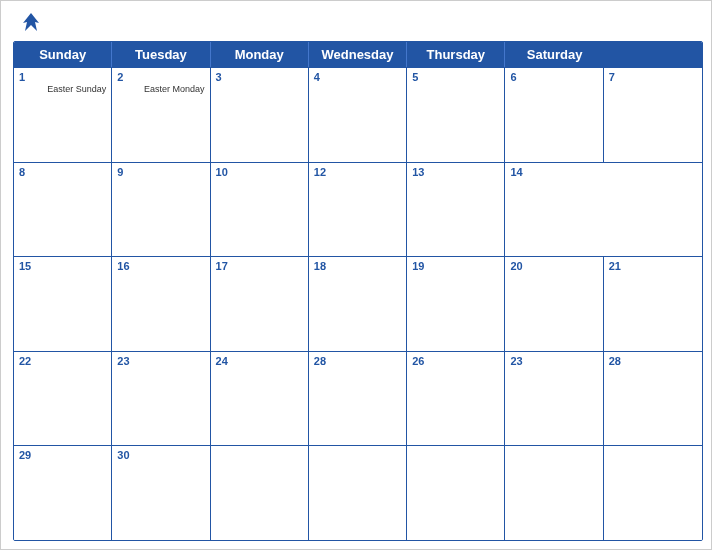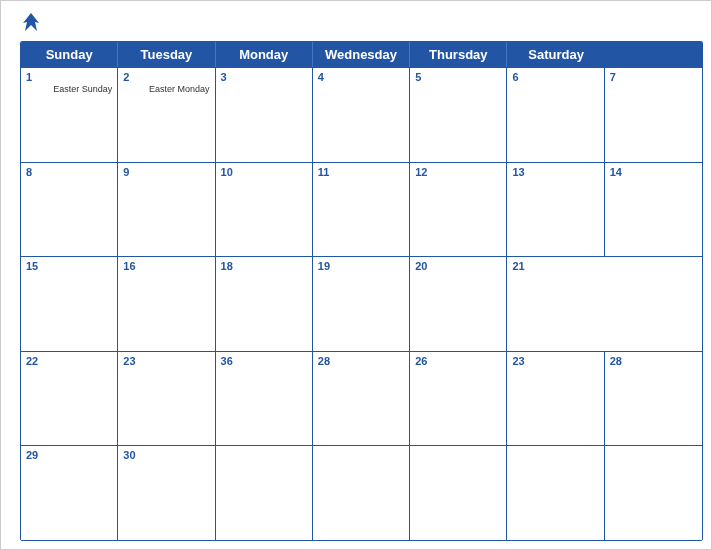--- a/index.html
+++ b/index.html
@@ -48,21 +48,21 @@
     }
     .country {
       font-size: 13px;
       color: #333;
       min-width: 100px;
       text-align: right;
     }
     .calendar {
       flex: 1;
       border: 1.5px solid #2255a4;
-      margin: 0 8px 8px 19px;
+      margin: 0 8px 8px 12px;
       border-radius: 2px;
       overflow: hidden;
       display: flex;
       flex-direction: column;
     }
     .day-headers {
       display: grid;
       grid-template-columns: repeat(7, 1fr);
       background: #2255a4;
     }
@@ -173,61 +173,61 @@
           <div class="day-cell">
             <div class="day-num">8</div>
           </div>
           <div class="day-cell">
             <div class="day-num">9</div>
           </div>
           <div class="day-cell">
             <div class="day-num">10</div>
           </div>
           <div class="day-cell">
-            <div class="day-num">11</div>
-          </div>
-          <div class="day-cell">
             <div class="day-num">12</div>
           </div>
           <div class="day-cell">
             <div class="day-num">13</div>
           </div>
           <div class="day-cell">
             <div class="day-num">14</div>
           </div>
         </div>
         <div class="week">
           <div class="day-cell">
             <div class="day-num">15</div>
           </div>
           <div class="day-cell">
             <div class="day-num">16</div>
           </div>
           <div class="day-cell">
+            <div class="day-num">17</div>
+          </div>
+          <div class="day-cell">
             <div class="day-num">18</div>
           </div>
           <div class="day-cell">
             <div class="day-num">19</div>
           </div>
           <div class="day-cell">
             <div class="day-num">20</div>
           </div>
           <div class="day-cell">
             <div class="day-num">21</div>
           </div>
         </div>
         <div class="week">
           <div class="day-cell">
             <div class="day-num">22</div>
           </div>
           <div class="day-cell">
             <div class="day-num">23</div>
           </div>
           <div class="day-cell">
-            <div class="day-num">36</div>
+            <div class="day-num">24</div>
           </div>
           <div class="day-cell">
             <div class="day-num">28</div>
           </div>
           <div class="day-cell">
             <div class="day-num">26</div>
           </div>
           <div class="day-cell">
             <div class="day-num">23</div>
           </div>

